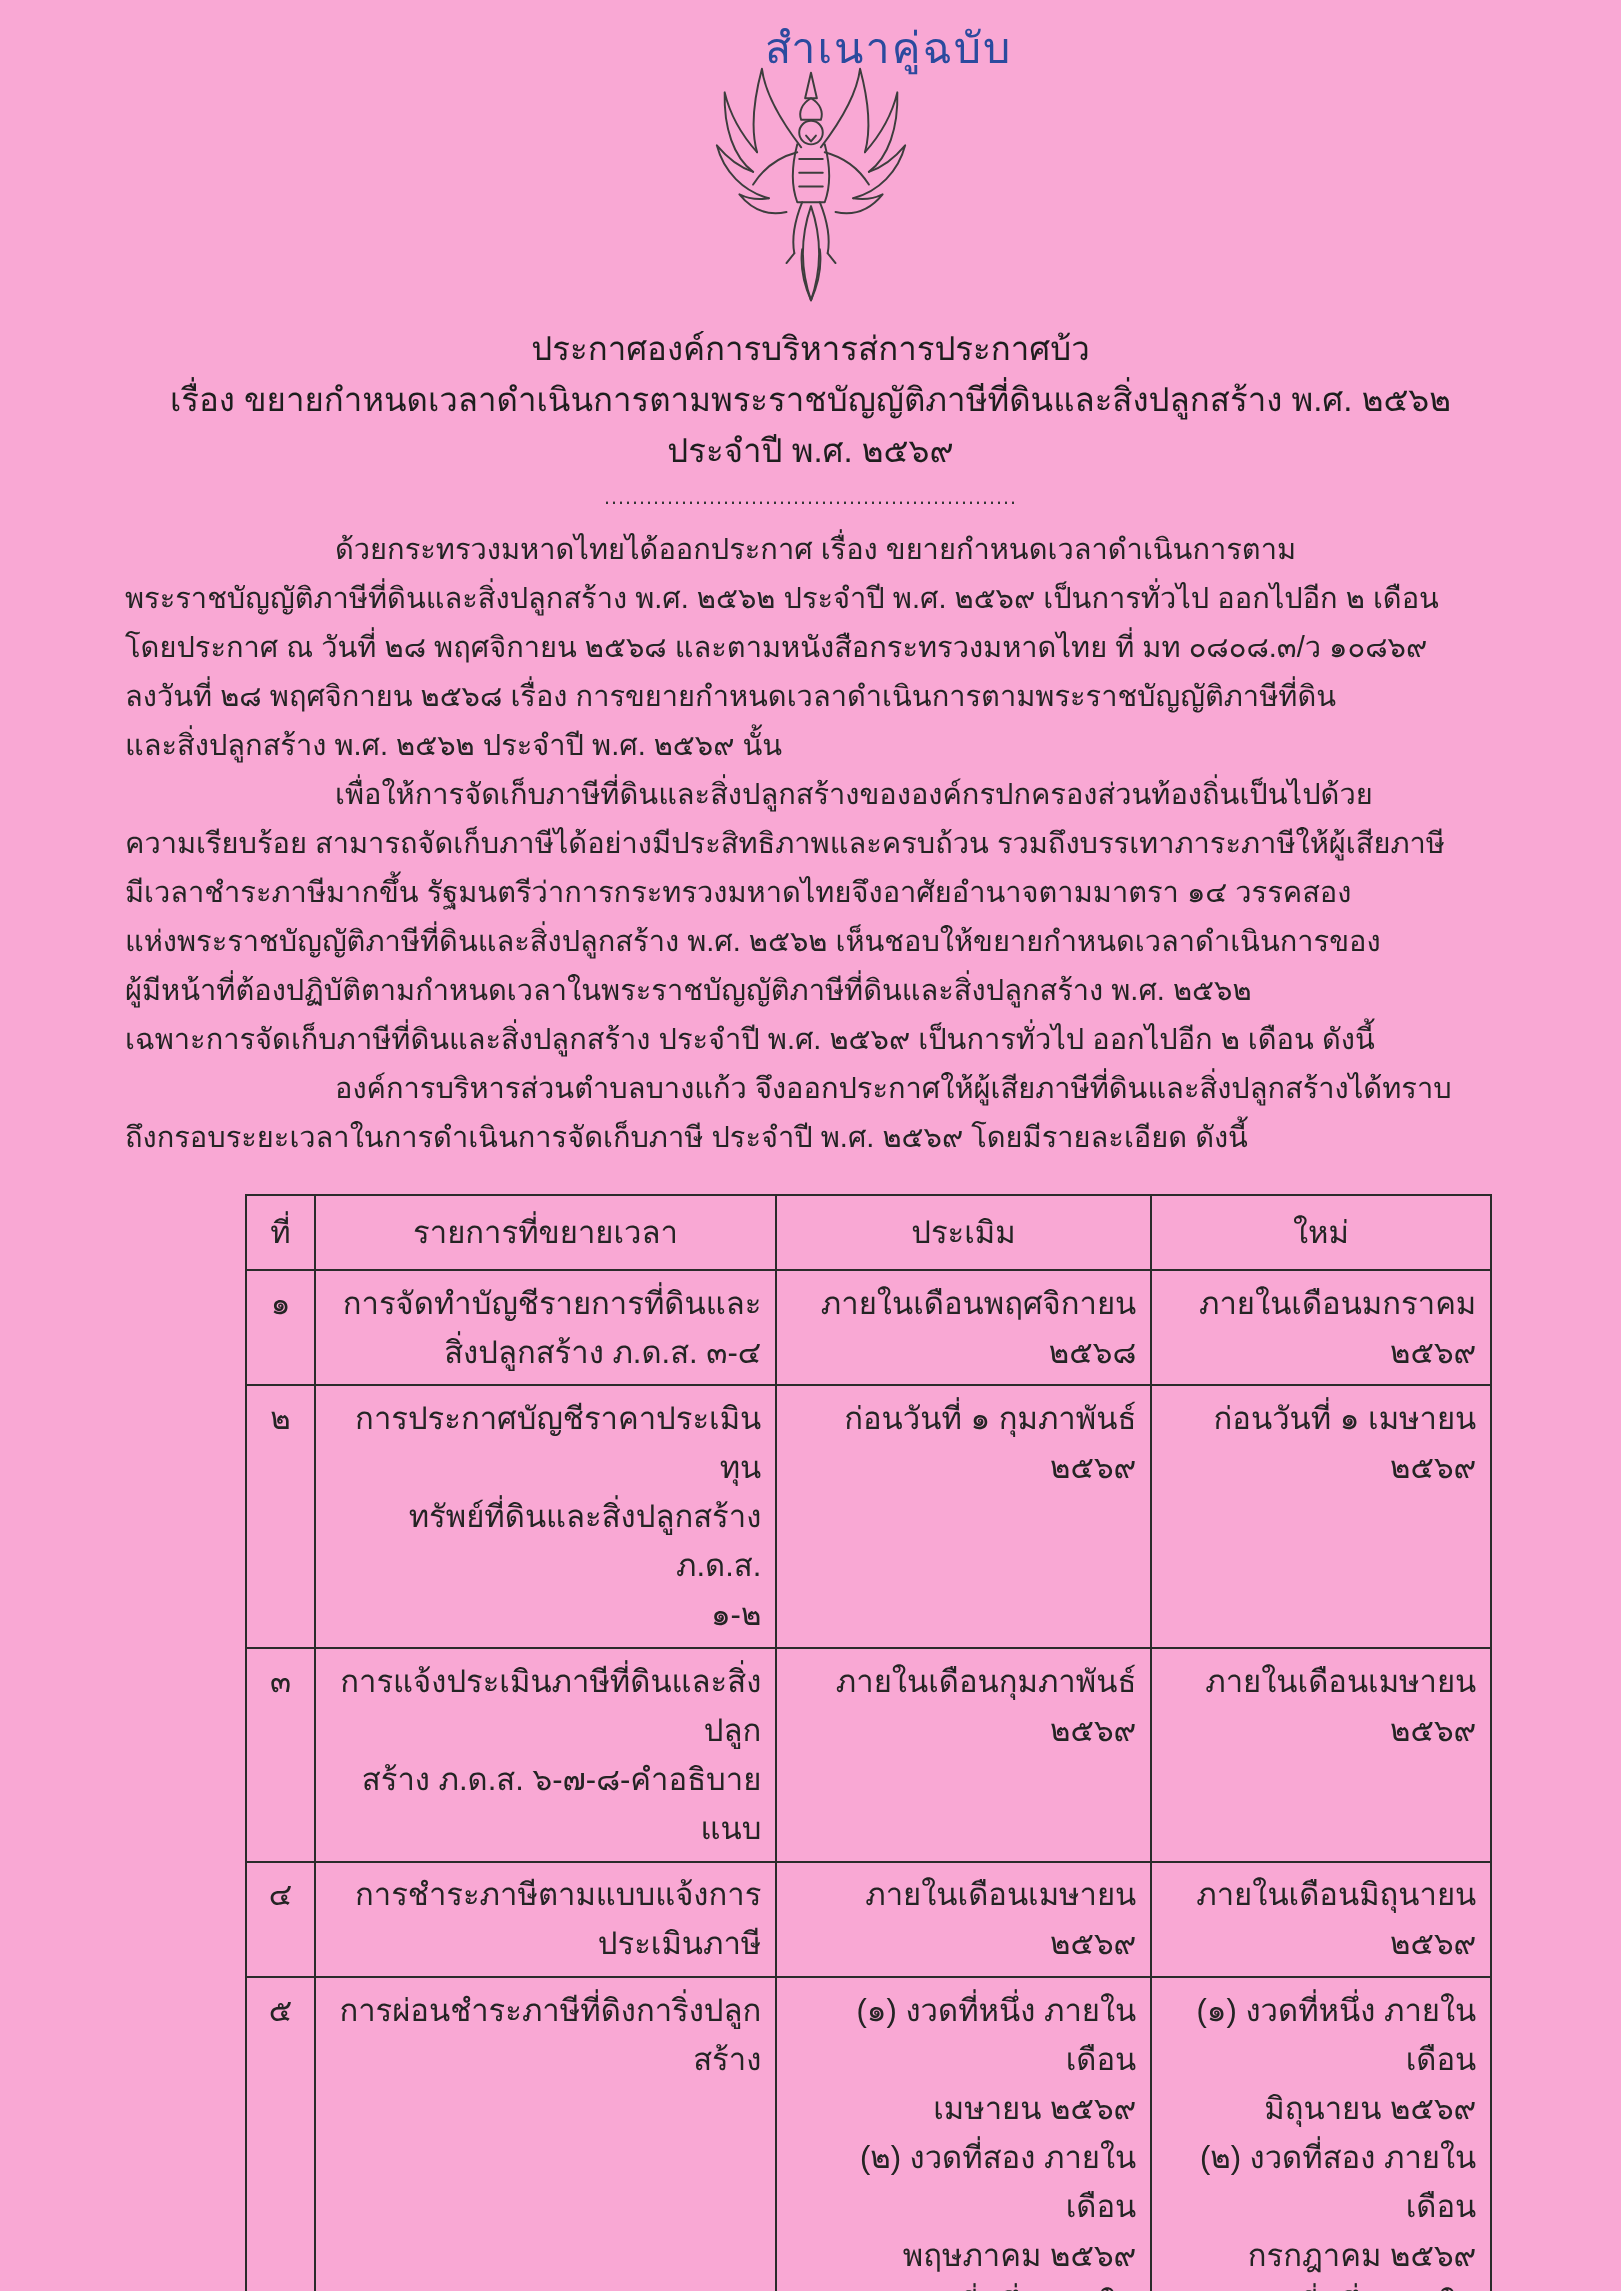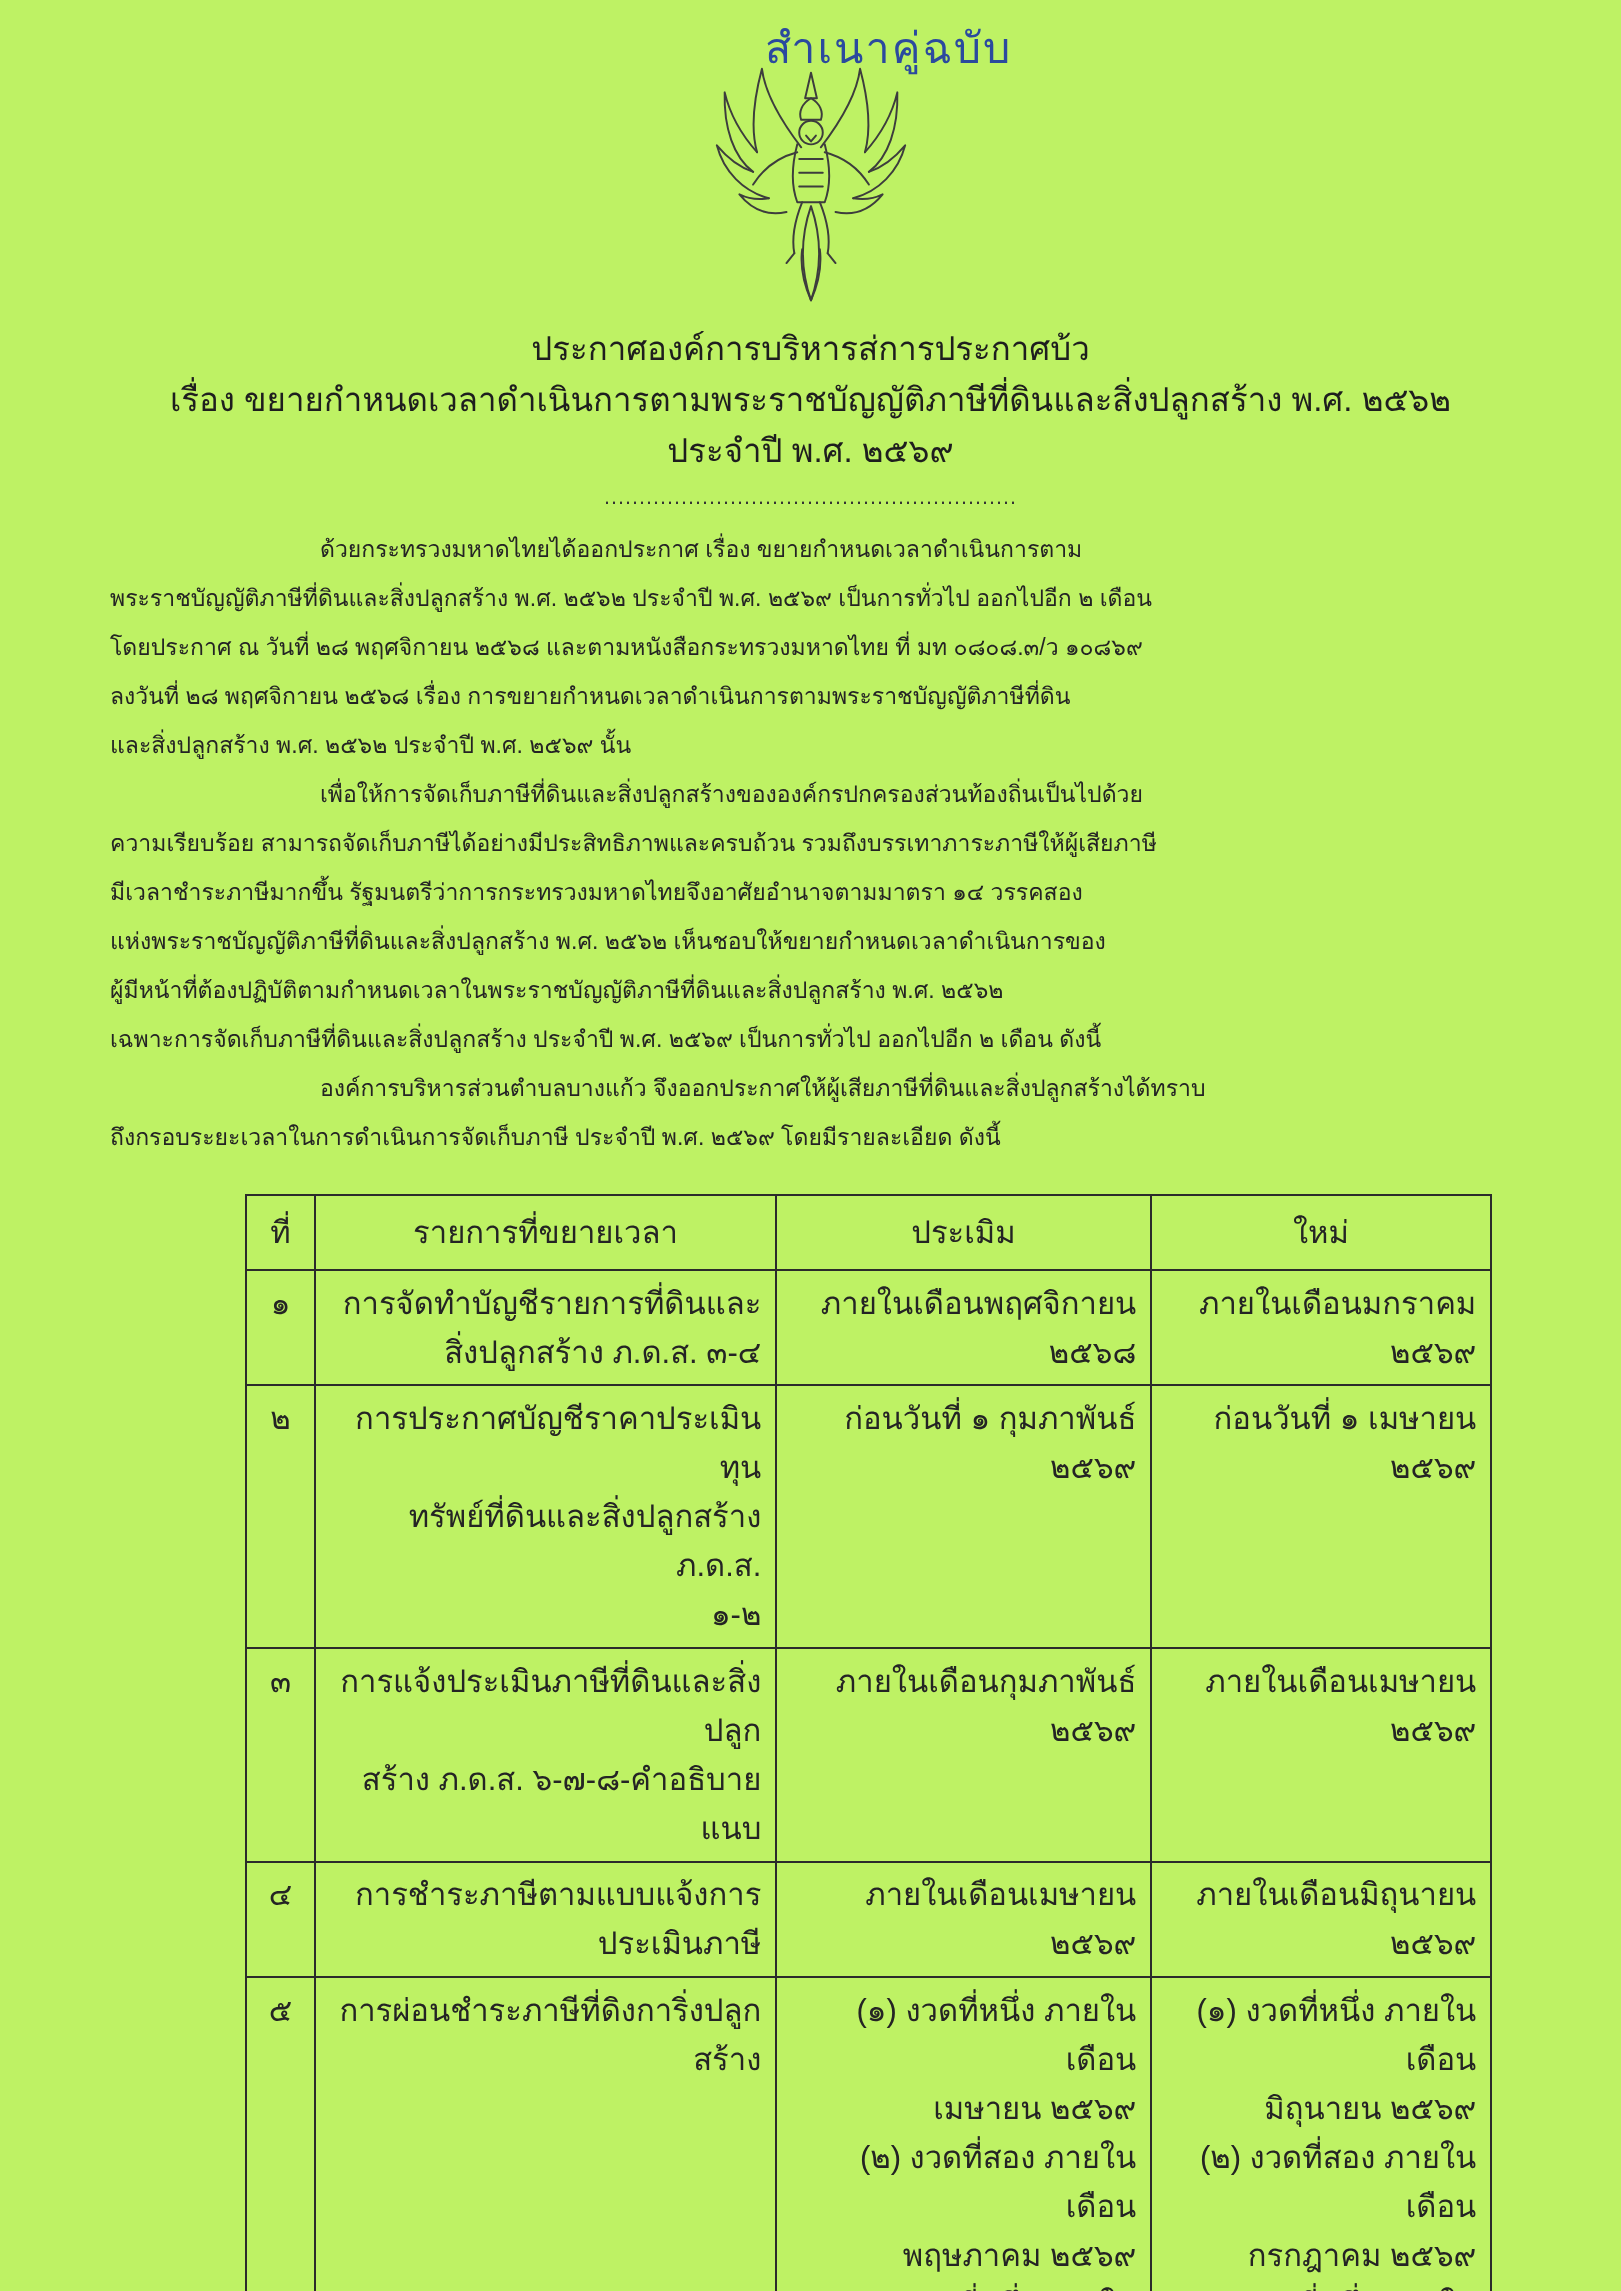--- a/index.html
+++ b/index.html
@@ -1,20 +1,20 @@
 <!DOCTYPE html>
 <html><head>
 <meta charset="utf-8">
 <style>
   html,body{margin:0;padding:0;background:#e8e8e6;}
   .page{
     position:relative;
     width:1621px;height:2292px;
     margin:0 auto;
-    background:#bef264;
+    background:#f9a8d4;
     font-family:"Liberation Sans","DejaVu Sans",sans-serif;
     color:#222;
     overflow:hidden;
   }
   .stamp{
     position:absolute;top:13.7px;left:765px;
     font-size:43px;color:#2b4a9e;
     letter-spacing:2px;
   }
   .emblem{
@@ -24,22 +24,22 @@
   .titles{
     position:absolute;top:323px;left:0;width:100%;
     text-align:center;font-size:33px;line-height:51px;color:#1e1e1e;
   }
   .dotted-sep{
     margin-top:7.8px;
     font-size:21.6px;letter-spacing:1px;color:#333;
     line-height:25.5px;
   }
   .body-text{
-    position:absolute;top:525px;left:110px;width:1376px;
-    font-size:23px;line-height:49px;color:#242424;
+    position:absolute;top:525px;left:125px;width:1376px;
+    font-size:29px;line-height:49px;color:#242424;
   }
   .body-line{white-space:nowrap;}
   .body-line.indent{padding-left:210px;}
   .doc-table{
     position:absolute;top:1194px;left:245px;
     border-collapse:collapse;
     table-layout:fixed;width:1245px;
     font-size:31px;color:#242424;
   }
   .doc-table th,.doc-table td{

